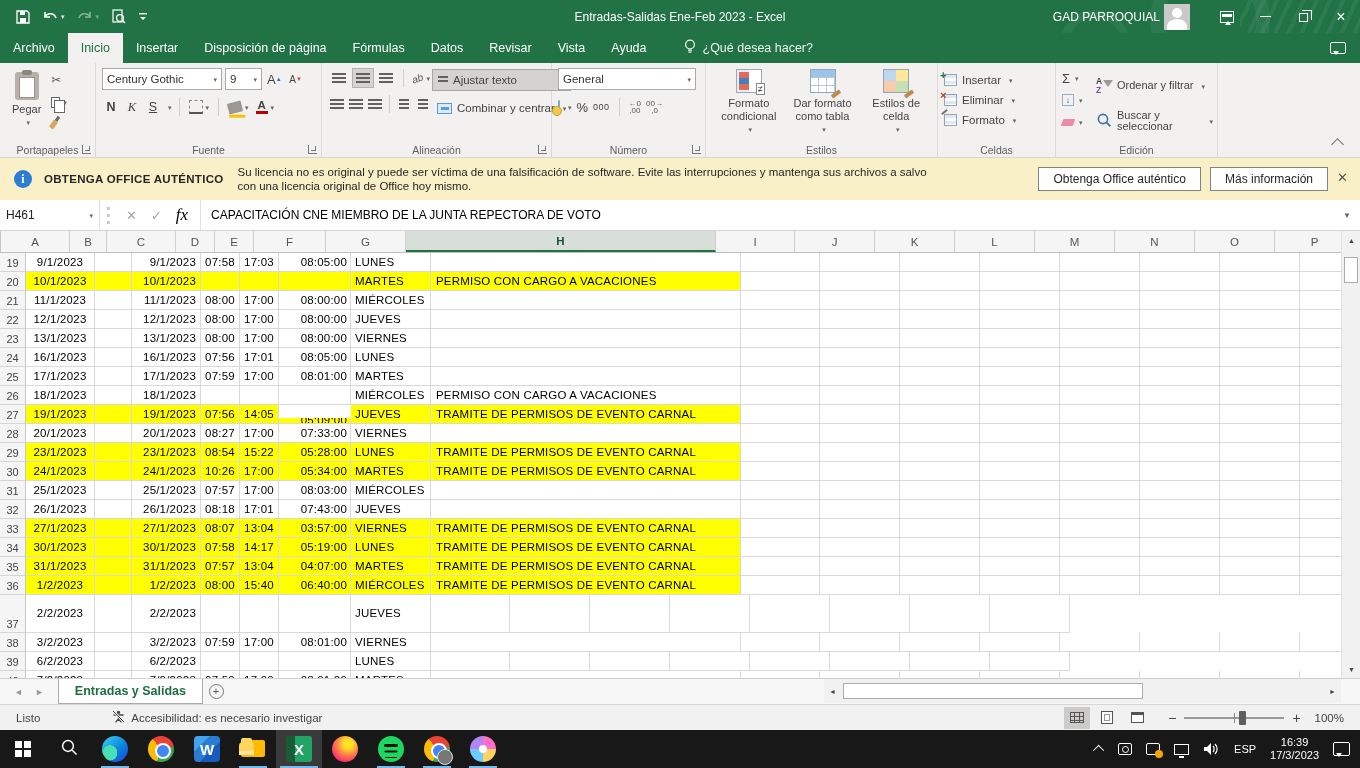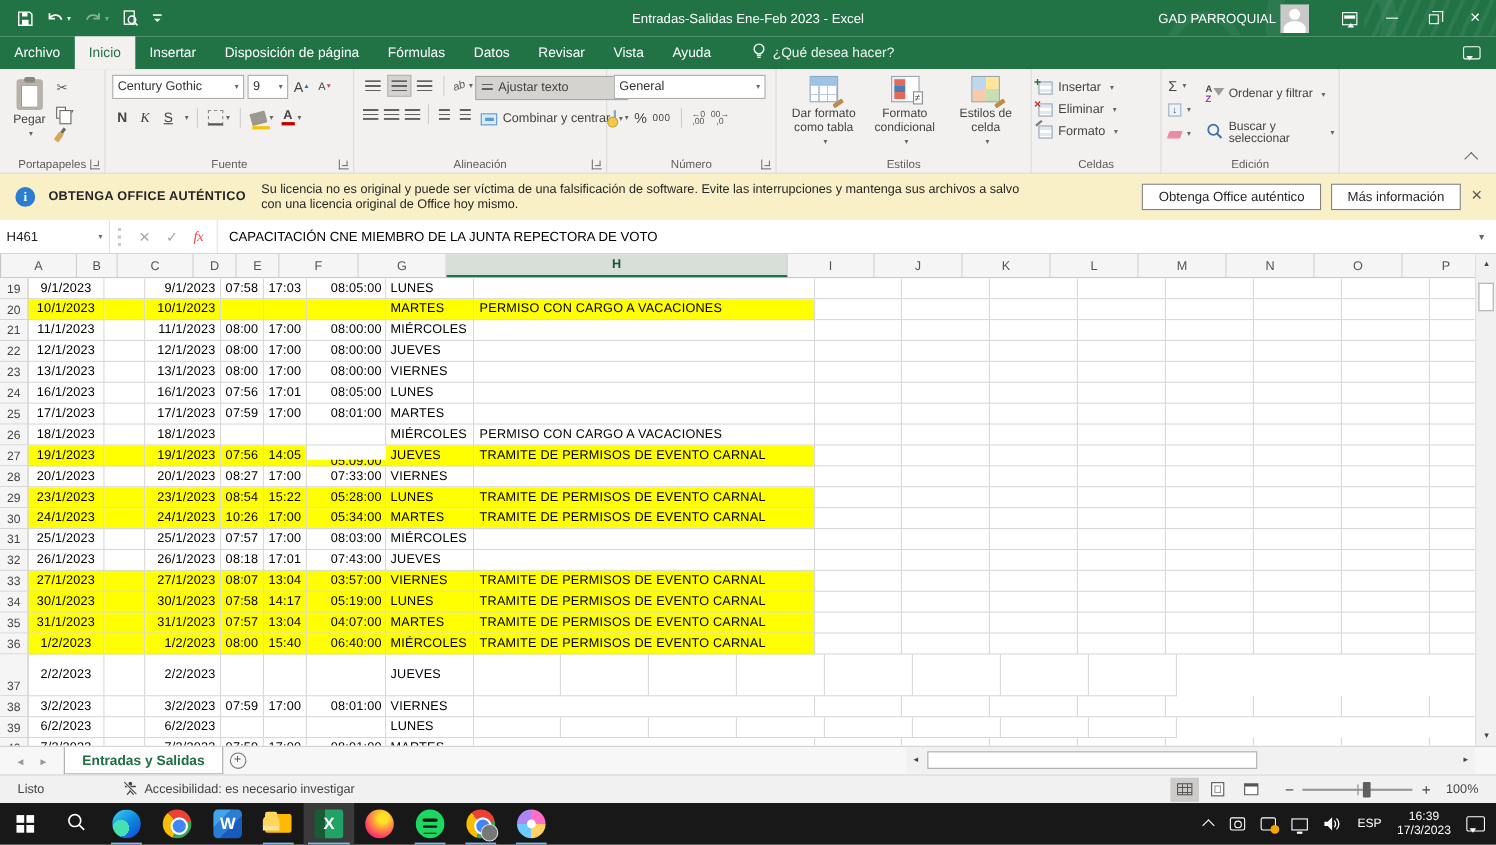--- a/index.html
+++ b/index.html
@@ -159,21 +159,21 @@
 
   
   .fbar{position:absolute;top:200px;left:0;width:1360px;height:31px;background:#fff;
     border-bottom:1px solid #d4d4d4;display:flex;align-items:stretch}
   .namebox{width:100px;display:flex;align-items:center;justify-content:space-between;
     padding:0 6px;font-size:12px;color:#222;border-right:1px solid #e2e2e2}
   .fsep{width:10px;border-right:3px dotted #c9c9c9;height:17px;align-self:center;margin-right:4px}
   .fxbtns{display:flex;align-items:center;gap:14px;padding:0 12px;border-right:1px solid #e2e2e2}
   .fxx{color:#a6a6a6;font-size:13px}
   .fxok{color:#a6a6a6;font-size:13px}
-  .fxfx{font-family:"Liberation Serif",serif;font-style:italic;font-size:13px;color:#ef4444}
+  .fxfx{font-family:"Liberation Serif",serif;font-style:italic;font-size:17px;color:#000000}
   .ftext{flex:1;display:flex;align-items:center;padding-left:10px;font-size:12px;color:#000;white-space:nowrap;overflow:hidden}
   .fexp{width:26px;display:flex;align-items:center;justify-content:center;color:#666;font-size:8px}
 
   
   .chead{position:absolute;top:231px;left:0;width:1341px;height:22px;display:flex;background:#f5f5f5;
     border-bottom:1px solid #bfbfbf}
   .corner{width:26px;height:100%;border-right:1px solid #c6c6c6;position:relative;background:#f5f5f5}
   .corner::after{content:"";position:absolute;right:2px;bottom:2px;border-left:9px solid transparent;border-bottom:9px solid #bdbdbd}
   .chcell{height:100%;display:flex;align-items:center;justify-content:center;font-size:11.5px;color:#555;
     border-right:1px solid #cfcfcf;flex:0 0 auto;overflow:hidden}
@@ -509,27 +509,27 @@
             <span>00→</span>
             <span>,0</span>
           </span>
       </div>
       <div class="glabel">Número</div>
       <span class="launch"></span>
     </div>
 
     <div class="rgroup g-styles">
       <div class="stylebtn">
+        <span class="sticon ic-cond"></span>
+        <span>Formato condicional</span>
+        <span class="dd">▾</span>
+      </div>
+      <div class="stylebtn">
         <span class="sticon ic-table"></span>
         <span>Dar formato como tabla</span>
-        <span class="dd">▾</span>
-      </div>
-      <div class="stylebtn">
-        <span class="sticon ic-cond"></span>
-        <span>Formato condicional</span>
         <span class="dd">▾</span>
       </div>
       <div class="stylebtn">
         <span class="sticon ic-cellst"></span>
         <span>Estilos de celda</span>
         <span class="dd">▾</span>
       </div>
       <div class="glabel">Estilos</div>
     </div>
 

